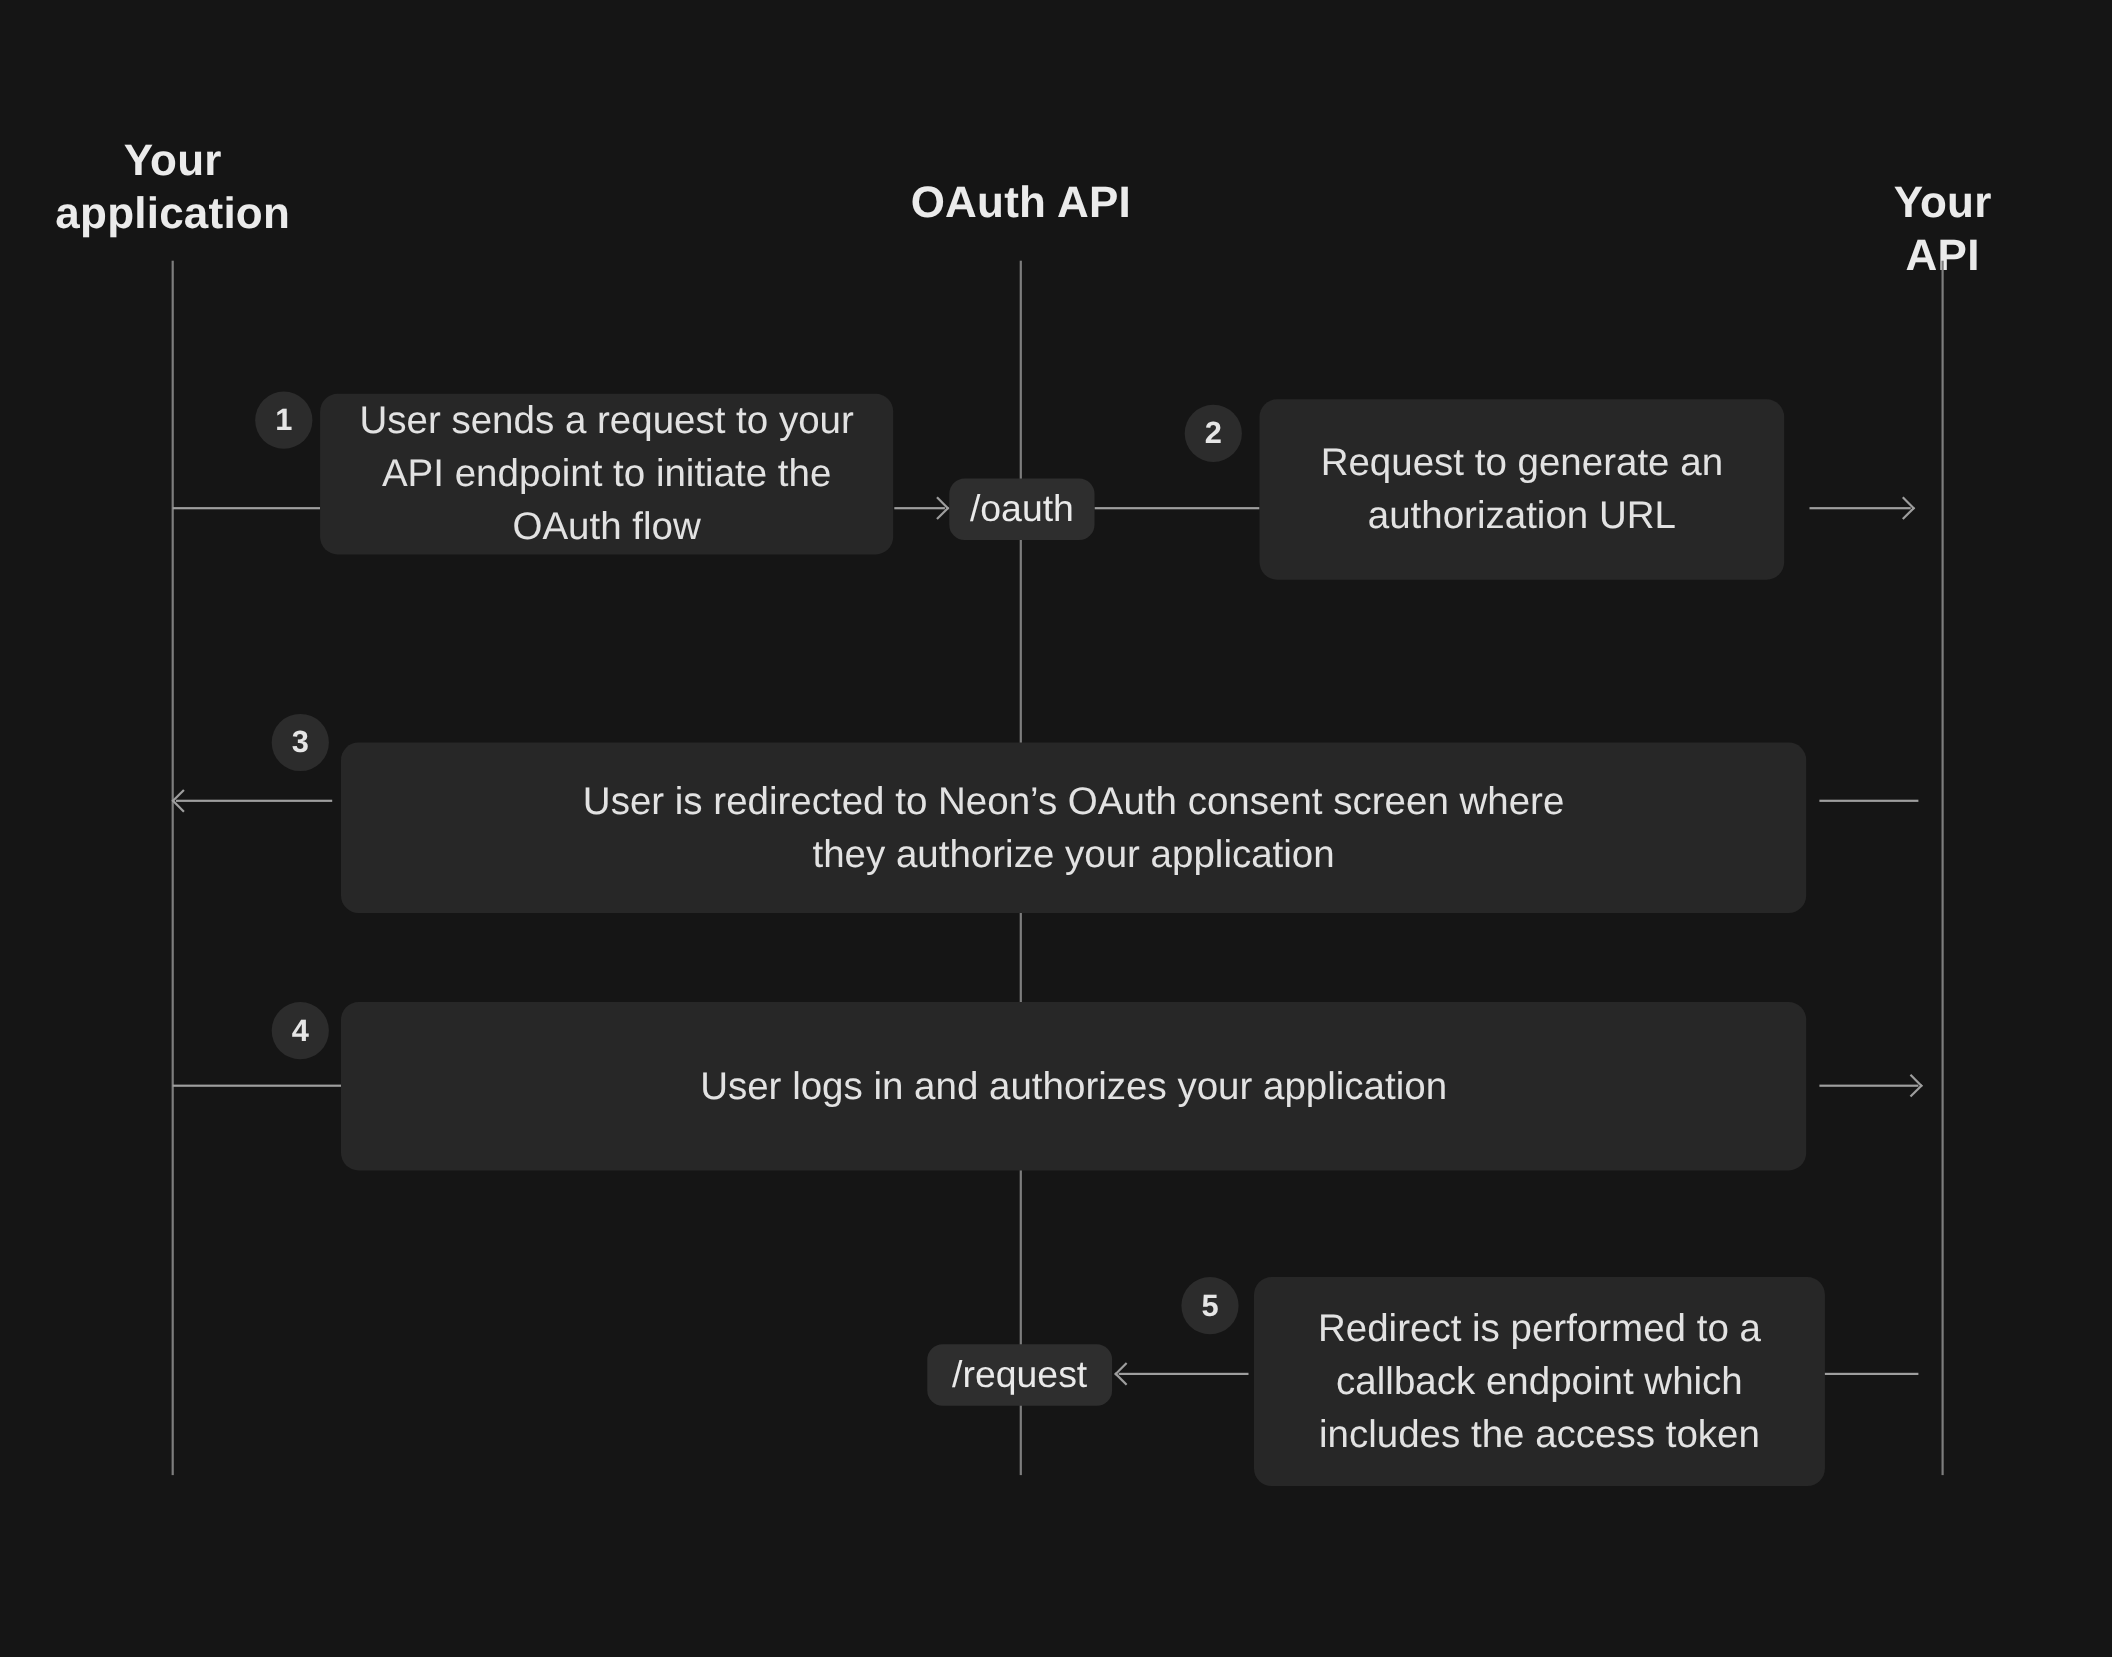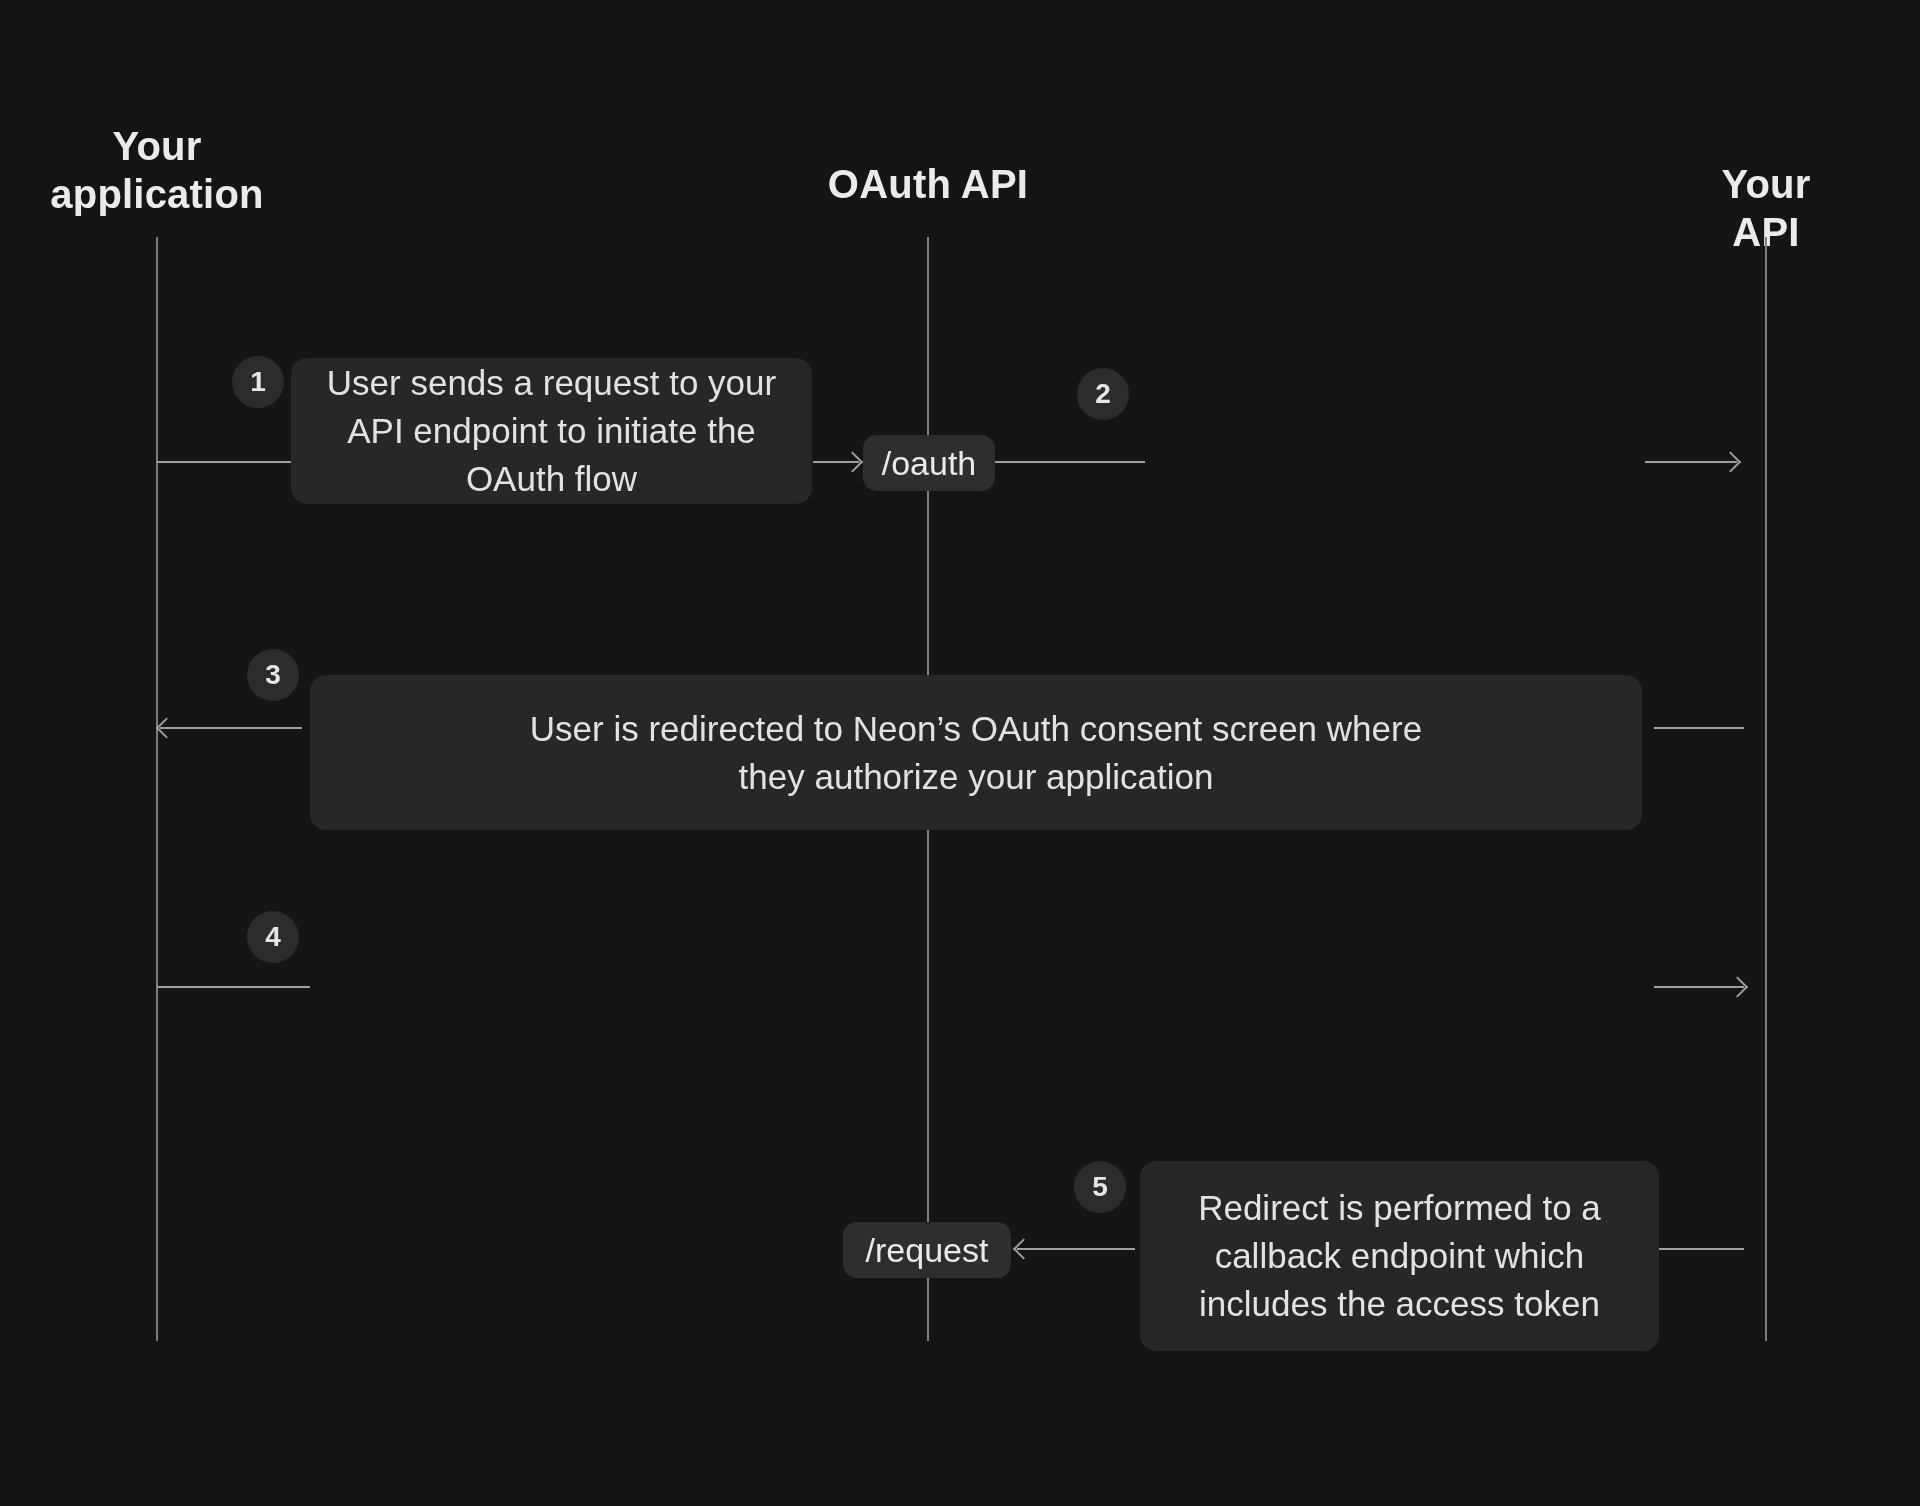--- a/index.html
+++ b/index.html
@@ -158,26 +158,29 @@
   <div class="connector" style="left:1654px; top:1248px; width:90px;"></div>
 
   <div class="step-badge" style="left:232px; top:356px;">1</div>
   <div class="step-box" style="left:291px; top:358px; width:521px; height:146px;">User sends a request to your
 API endpoint to initiate the
 OAuth flow</div>
 
   <div class="endpoint-pill" style="left:863px; top:435px; width:132px; height:56px;">/oauth</div>
 
   <div class="step-badge" style="left:1077px; top:368px;">2</div>
+  <div class="step-box" style="left:1145px; top:363px; width:477px; height:164px;">Request to generate an
+authorization URL</div>
 
   <div class="step-badge" style="left:247px; top:649px;">3</div>
   <div class="step-box" style="left:310px; top:651px; width:1332px; height:155px;margin-top:24px;">User is redirected to Neon’s OAuth consent screen where
 they authorize your application</div>
 
   <div class="step-badge" style="left:247px; top:911px;">4</div>
+  <div class="step-box" style="left:310px; top:911px; width:1332px; height:153px;">User logs in and authorizes your application</div>
 
   <div class="step-badge" style="left:1074px; top:1161px;">5</div>
   <div class="step-box" style="left:1140px; top:1161px; width:519px; height:190px;">Redirect is performed to a
 callback endpoint which
 includes the access token</div>
 
   <div class="endpoint-pill" style="left:843px; top:1222px; width:168px; height:56px;">/request</div>
 
 </div>
 

